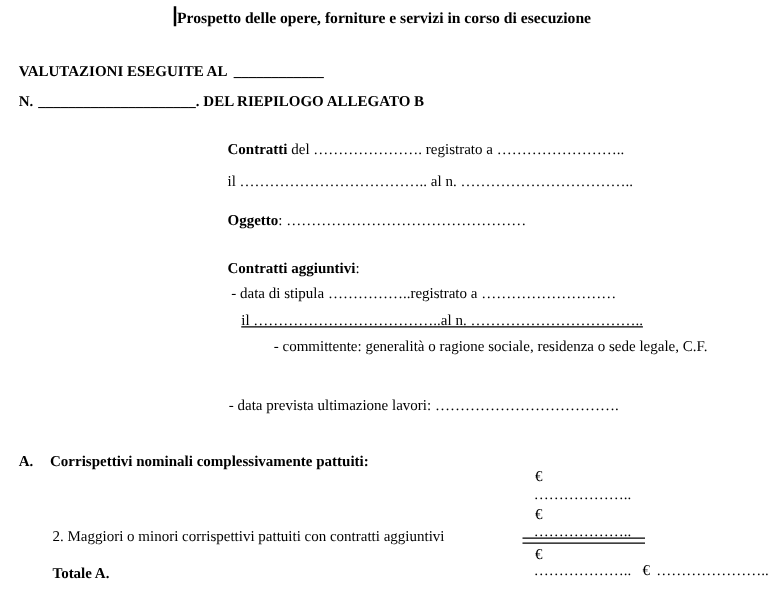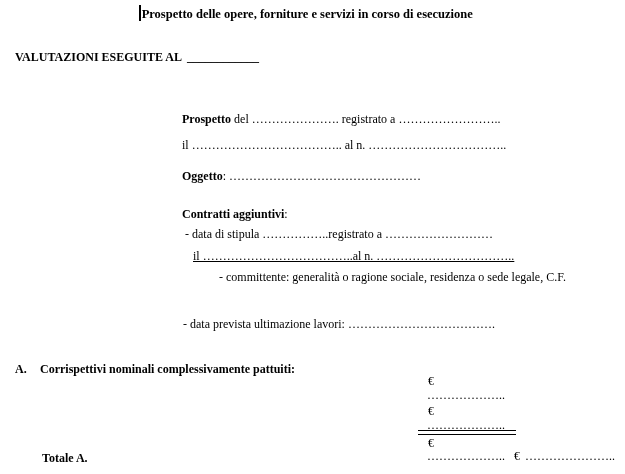--- a/index.html
+++ b/index.html
@@ -34,22 +34,23 @@
 </style>
 </head>
 <body>
 
 <div class="doc">
 
   <div class="line title-line"><span class="caret"></span><span>Prospetto delle opere, forniture e servizi in corso di esecuzione</span></div>
 
   <div class="line b" style="left:15px; top:50px;"><span>VALUTAZIONI ESEGUITE AL</span><span class="blank ml5">____________</span></div>
 
+  <div class="line b" style="left:15px; top:74px;"><span>N.</span><span class="blank ml4">_____________________</span><span>. DEL RIEPILOGO ALLEGATO B</span></div>
 
-  <div class="line" style="left:182px; top:112px;"><span class="b">Prospetto</span><span> del …………………. registrato a ……………………..</span></div>
+  <div class="line" style="left:182px; top:112px;"><span class="b">Contratti</span><span> del …………………. registrato a ……………………..</span></div>
 
   <div class="line" style="left:182px; top:138px;">il ……………………………….. al n. ……………………………..</div>
 
   <div class="line" style="left:182px; top:207px;"><span class="b">Contratti aggiuntivi</span><span>:</span></div>
 
   <div class="line" style="left:182px; top:169px;"><span class="b">Oggetto</span><span>: …………………………………………</span></div>
 
   <div class="line" style="left:185px; top:227px;">- data di stipula ……………..registrato a ………………………</div>
 
   <div class="line" style="left:193px; top:249px;text-decoration:underline;">il ………………………………..al n. ……………………………..</div>
@@ -57,20 +58,21 @@
   <div class="line" style="left:183px; top:270px;margin-left:36px;">- committente: generalità o ragione sociale, residenza o sede legale, C.F.</div>
 
   <div class="line" style="left:183px; top:317px;">- data prevista ultimazione lavori: ……………………………….</div>
 
   <div class="line b" style="left:15px; top:362px;"><span class="a-letter">A.</span><span>Corrispettivi nominali complessivamente pattuiti:</span></div>
 
   <div class="line" style="left:428px; top:374px;">€</div>
   <div class="line" style="left:427px; top:388px;">………………..</div>
 
   <div class="line" style="left:428px; top:404px;">€</div>
+  <div class="line" style="left:42px; top:422px;">2. Maggiori o minori corrispettivi pattuiti con contratti aggiuntivi</div>
   <div class="line" style="left:427px; top:418px;">………………..</div>
 
   <div class="double-rule"></div>
 
   <div class="line" style="left:428px; top:436px;">€</div>
   <div class="line b" style="left:42px; top:451px;">Totale A.</div>
   <div class="line" style="left:427px; top:449px;"><span>………………..</span><span class="eur-mid">€</span><span>…………………..</span></div>
 
 </div>
 

